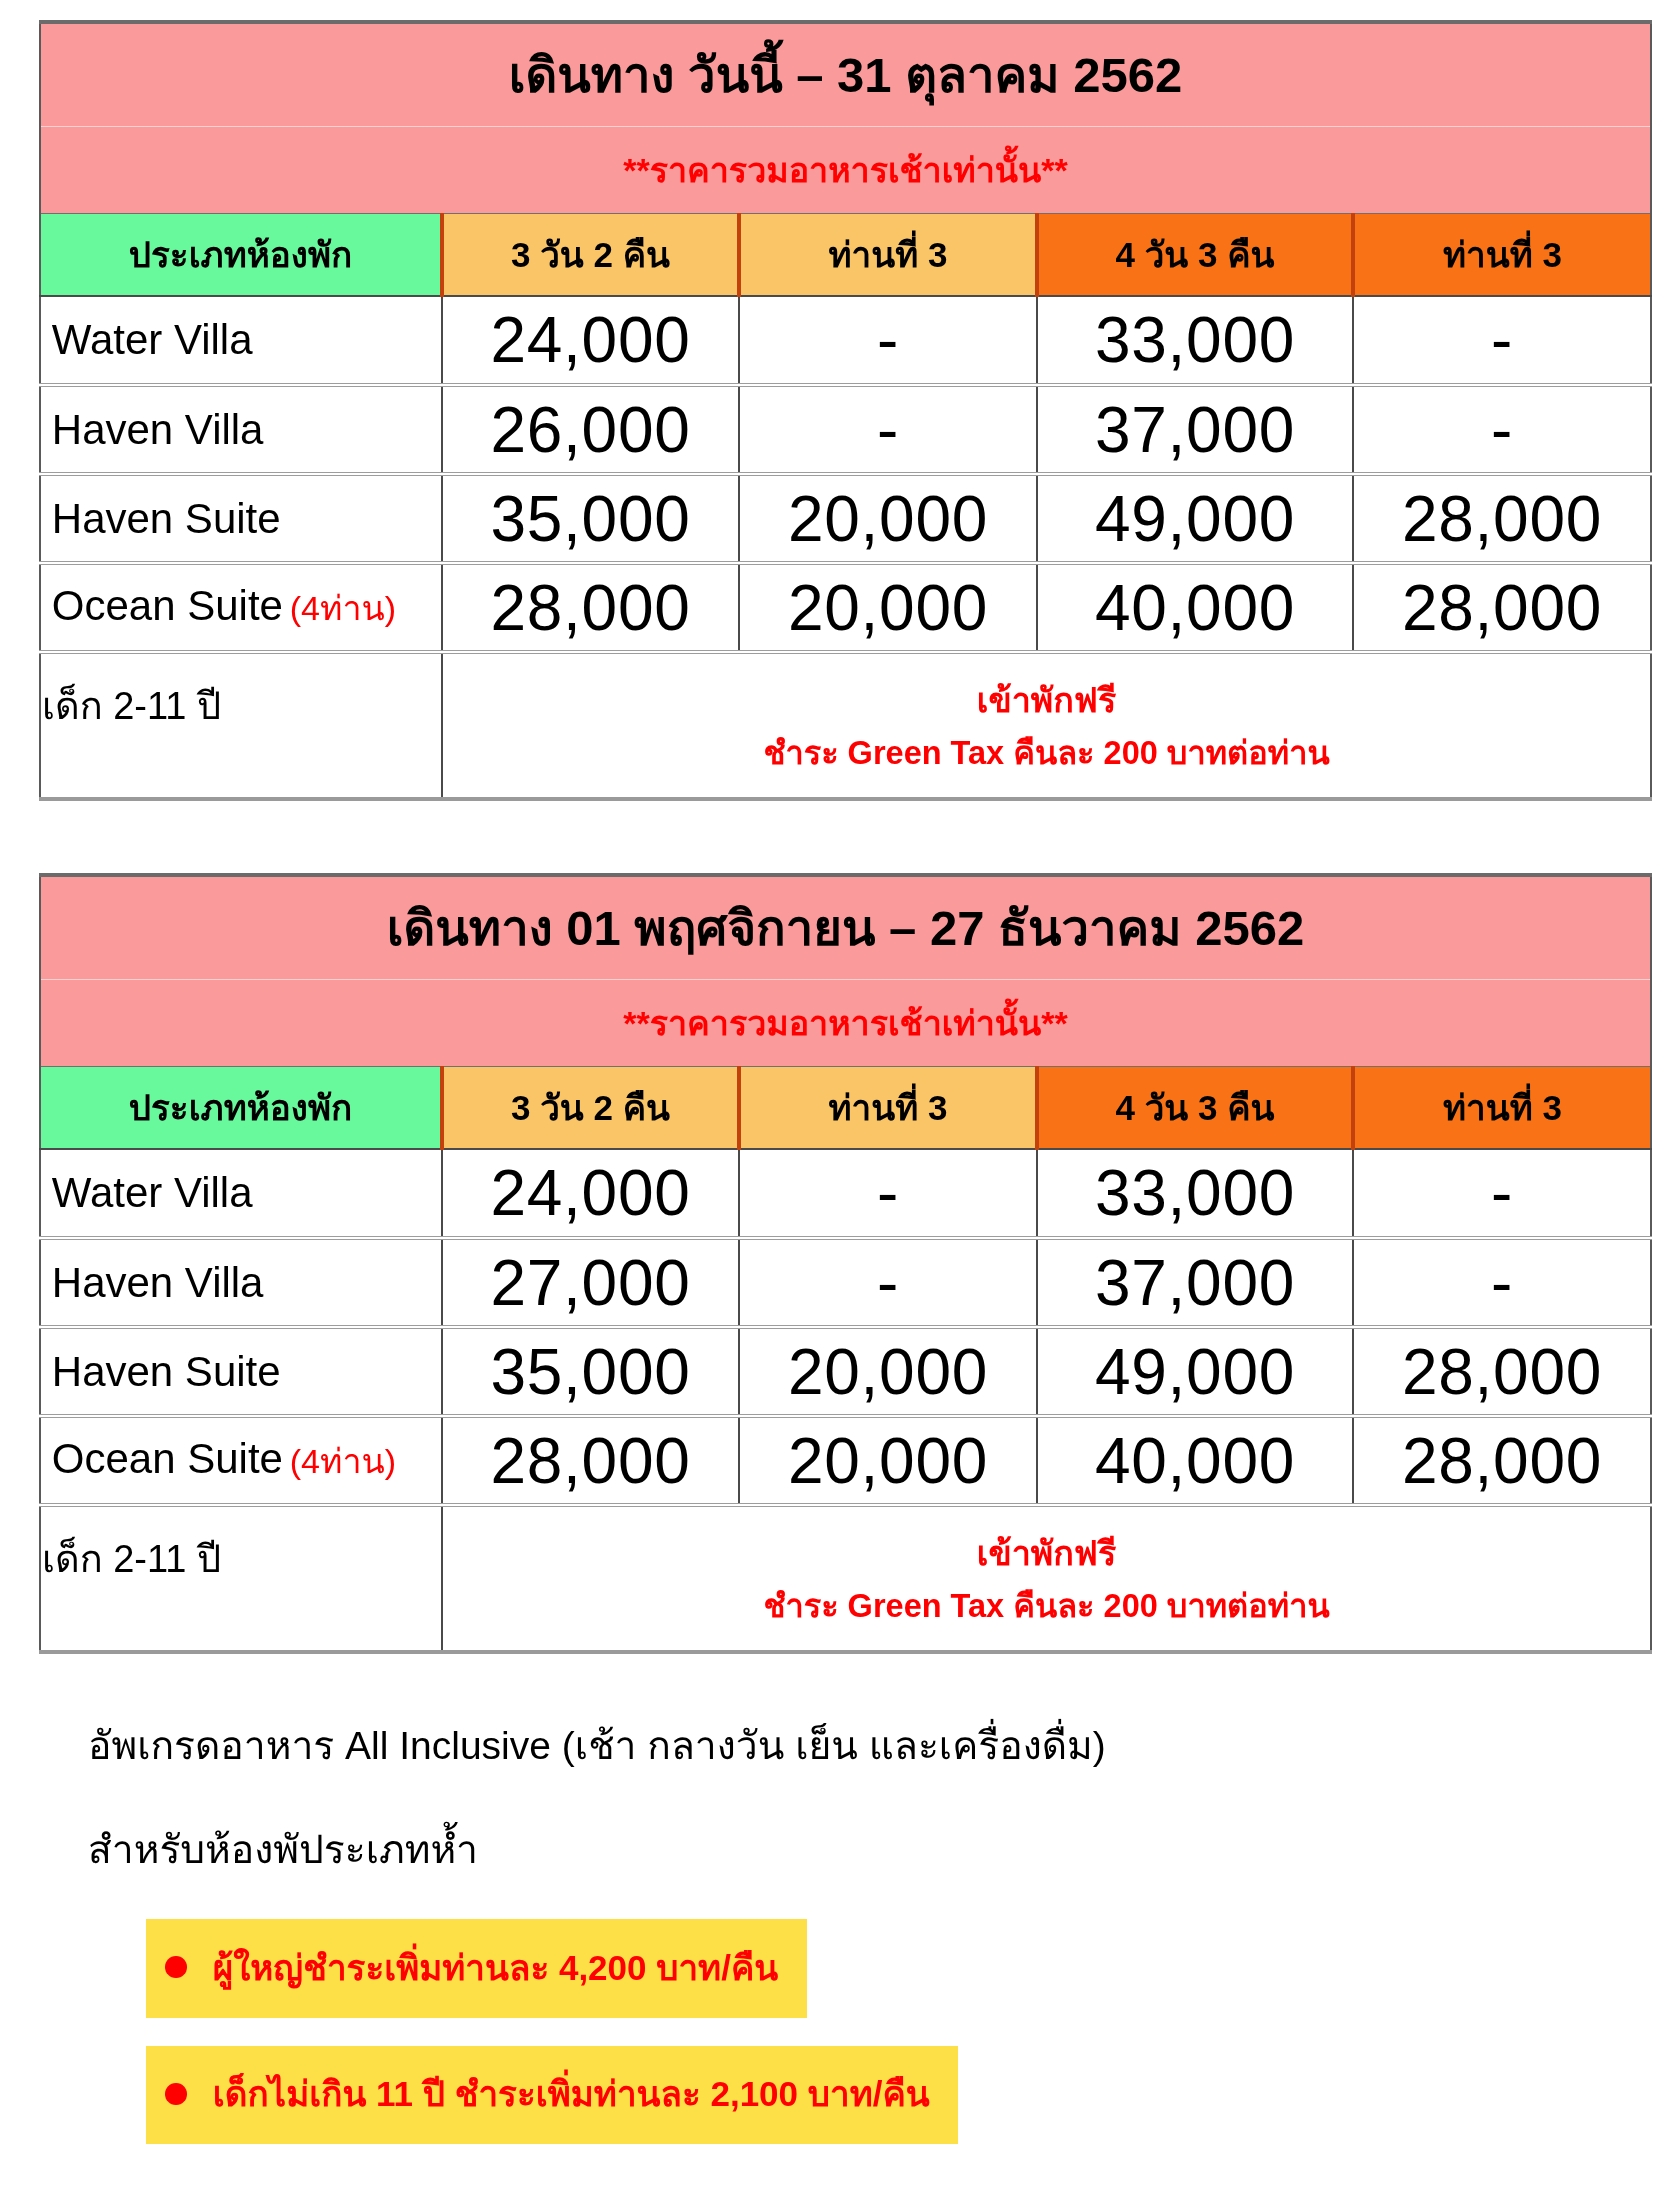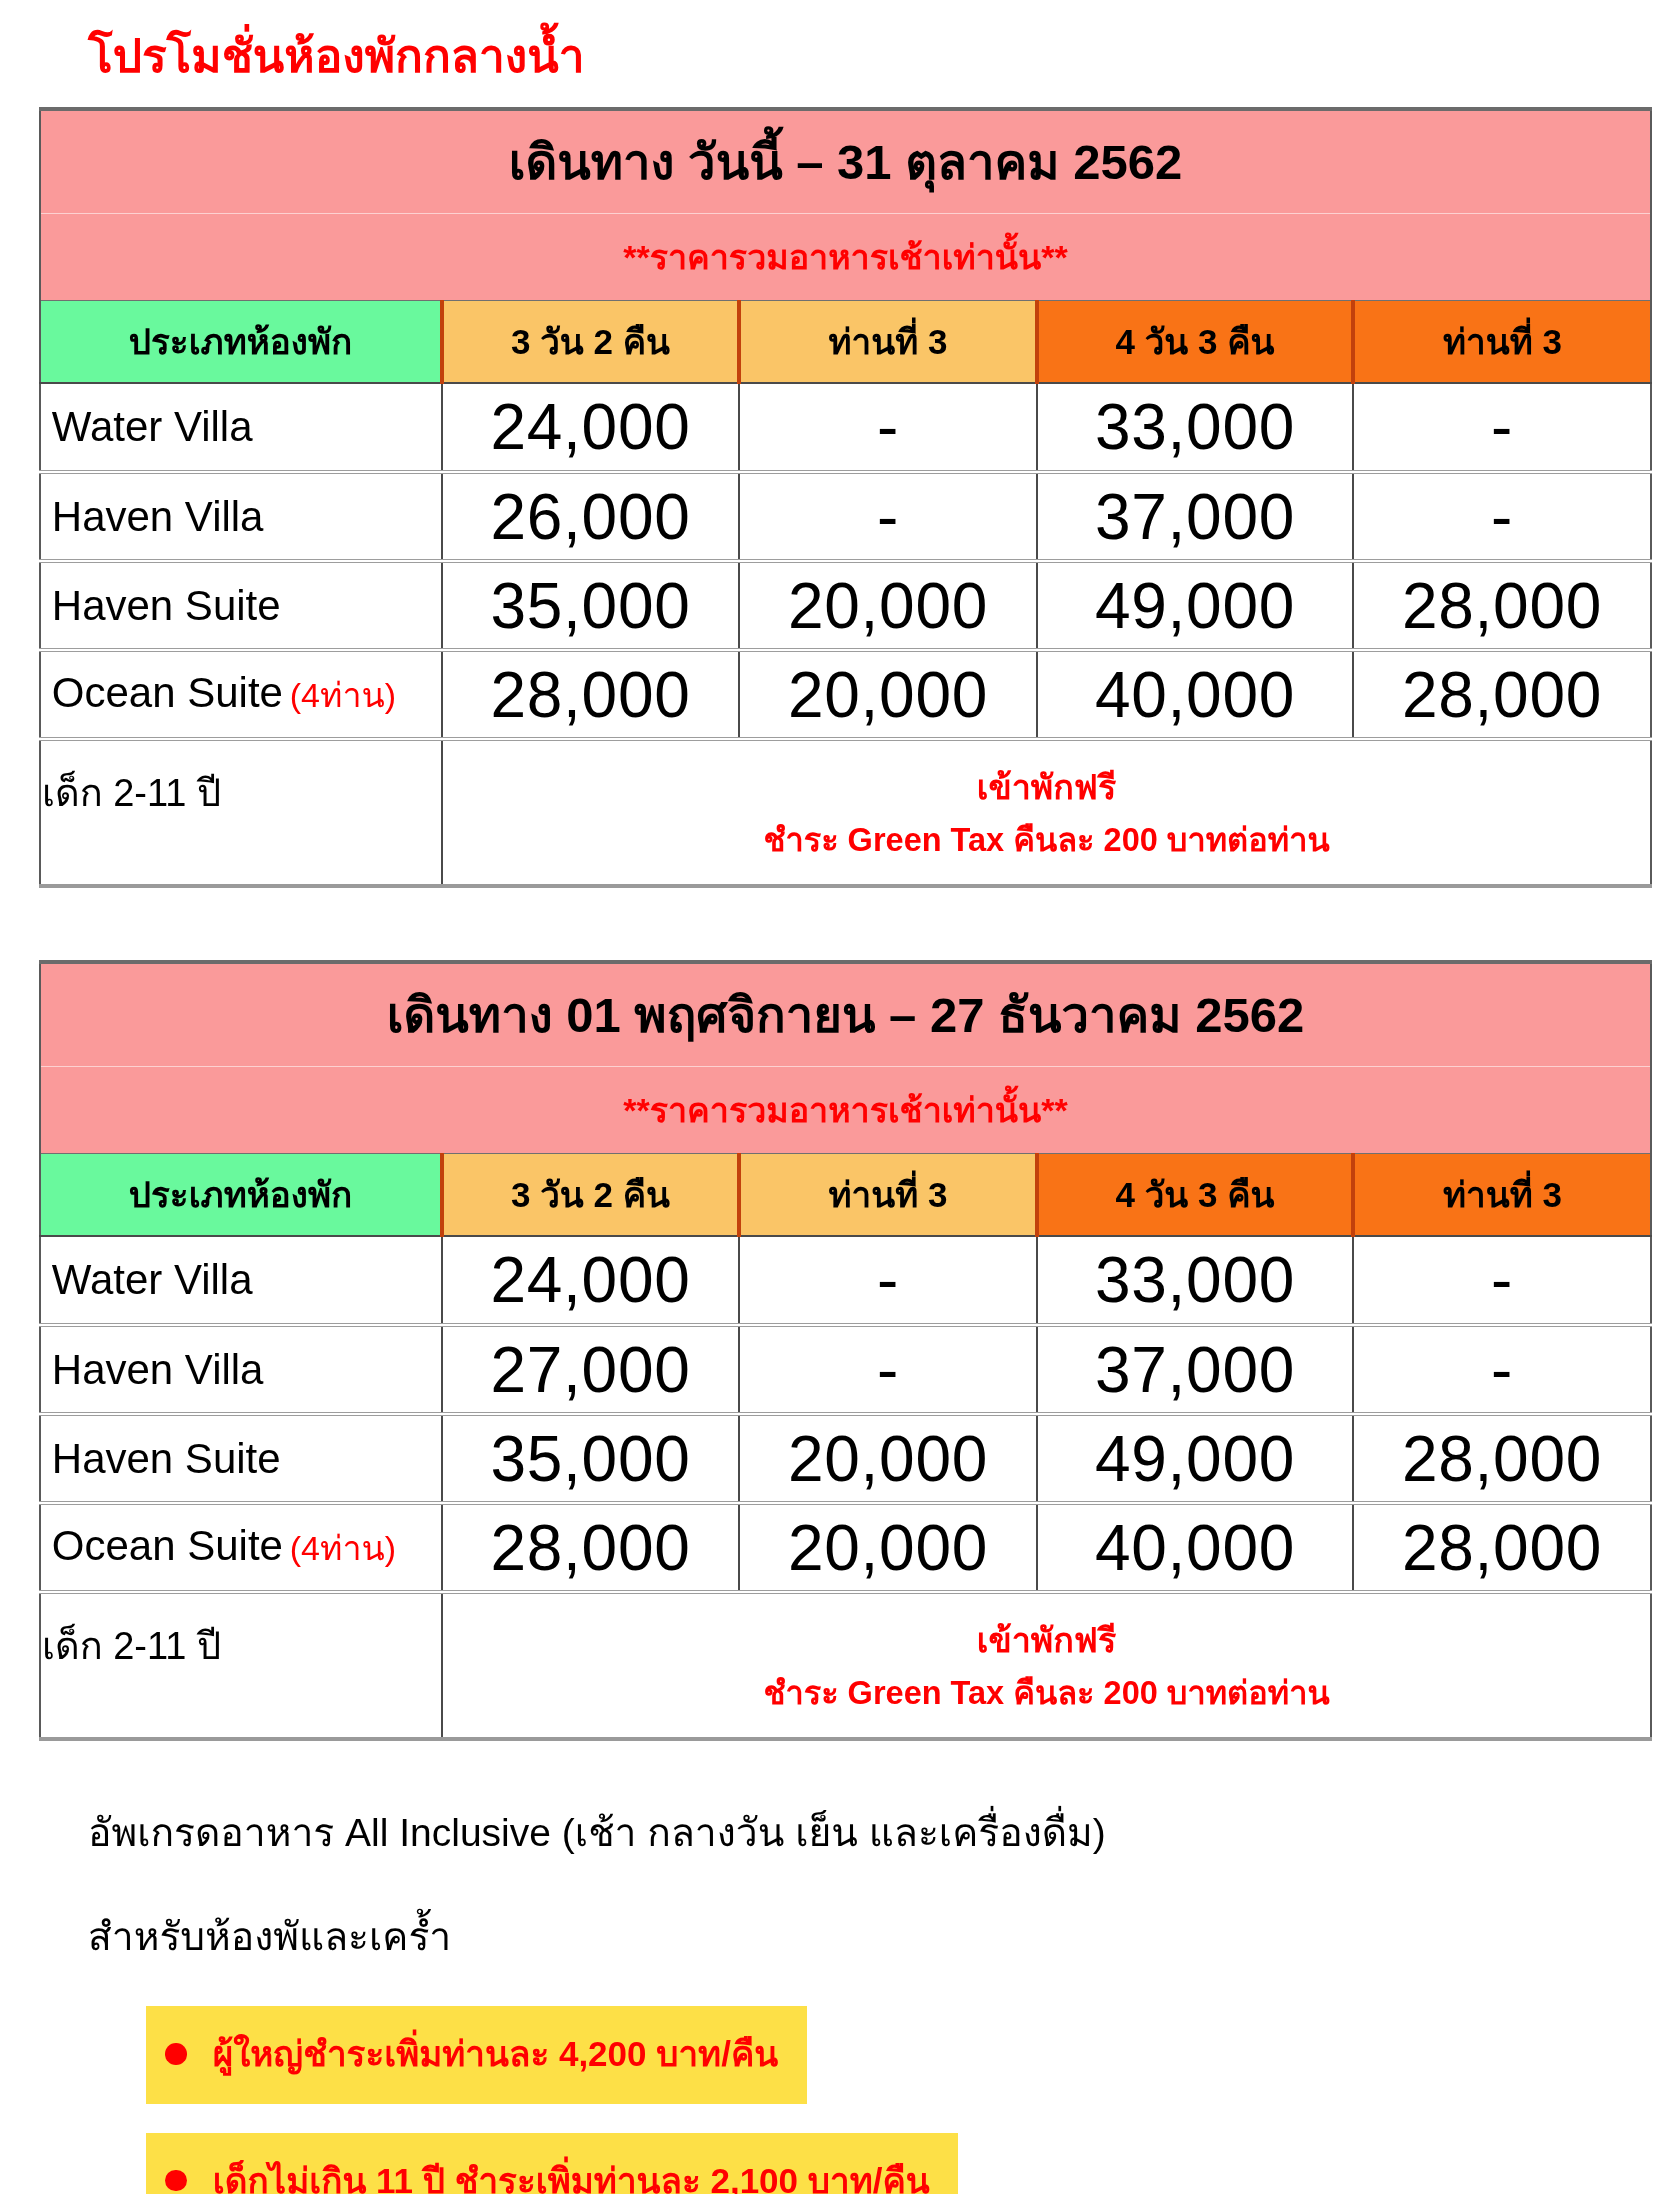--- a/index.html
+++ b/index.html
@@ -150,21 +150,20 @@
     font-weight: bold;
     color: #ff0000;
     white-space: nowrap;
   }
 </style>
 </head>
 <body>
 
 <div class="page">
 
-  <div class="doc-title">โปรโมชั่นห้องพักกลางน้ำ</div>
 
   <div class="promo-table-wrap first">
     <table class="promo">
       <colgroup>
         <col style="width:402px">
           <col style="width:297px">
           <col style="width:298px">
           <col style="width:316px">
           <col style="width:298px">
       </colgroup>
@@ -281,21 +280,21 @@
             <div class="child-free">เข้าพักฟรี</div>
             <div class="child-tax">ชำระ Green Tax คืนละ 200 บาทต่อท่าน</div>
           </div>
         </td>
       </tr>
     </tbody>
       </table>
   </div>
 
   <div class="footer-line-1">อัพเกรดอาหาร All Inclusive (เช้า กลางวัน เย็น และเครื่องดื่ม)</div>
-  <div class="footer-line-2">สำหรับห้องพัและเคร้ำ</div>
+  <div class="footer-line-2">สำหรับห้องพัประเภทห้ำ</div>
 
   <div class="bullet-list">
     <div class="bullet-item">
       <span class="bullet-dot"></span>
       <span class="bullet-text">ผู้ใหญ่ชำระเพิ่มท่านละ 4,200 บาท/คืน</span>
     </div>
     <div class="bullet-item">
       <span class="bullet-dot"></span>
       <span class="bullet-text">เด็กไม่เกิน 11 ปี ชำระเพิ่มท่านละ 2,100 บาท/คืน</span>
     </div>

